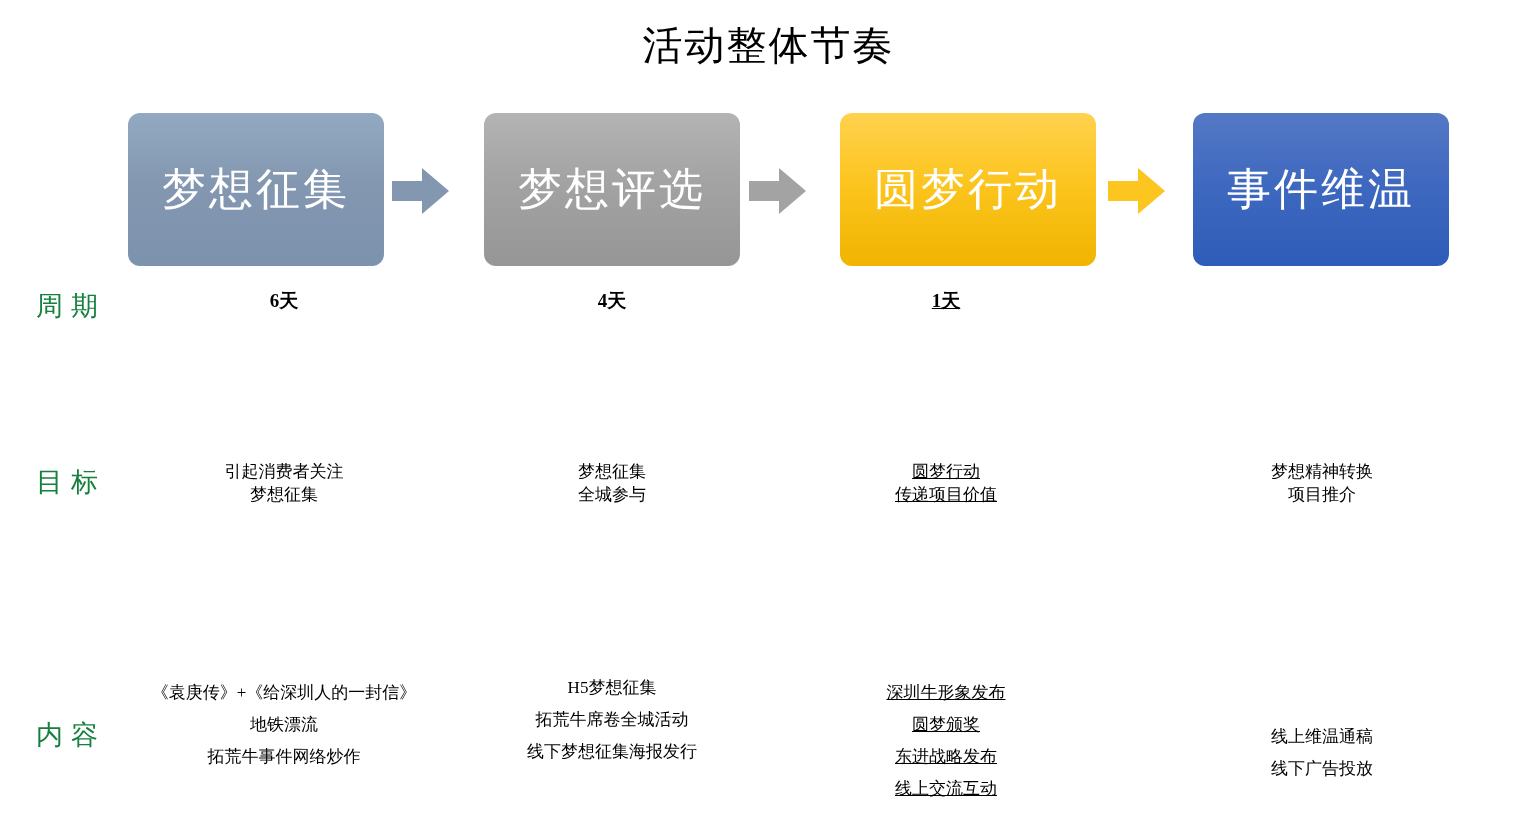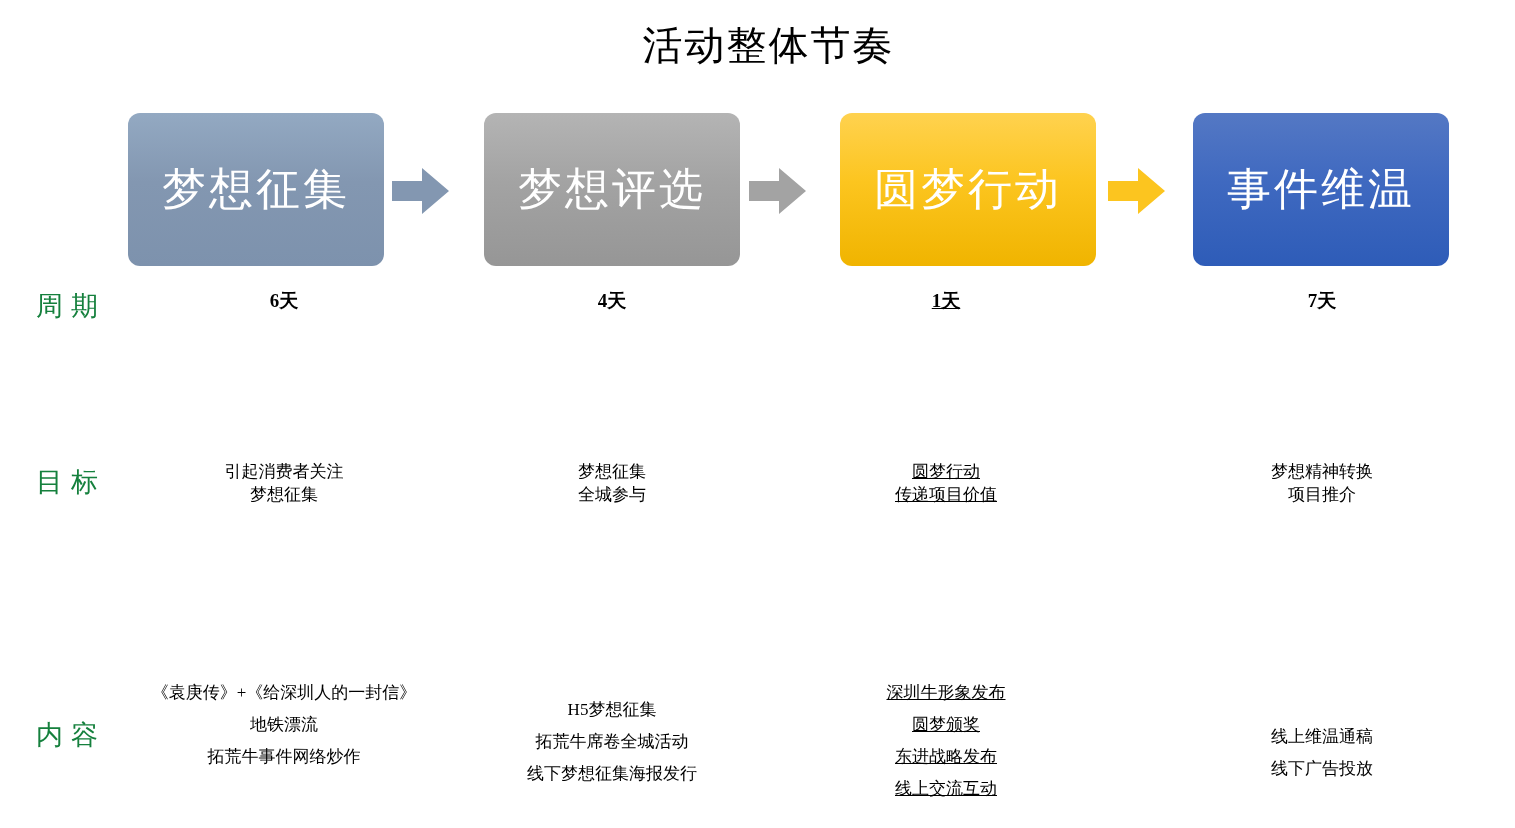--- a/index.html
+++ b/index.html
@@ -116,21 +116,21 @@
   #row-period .cell { top: 20px; font-size: 19px; font-weight: bold; line-height: 26px; }
 
   #row-goal { height: 110px; }
   #row-goal .row-label { top: 110px; }
   #row-goal .cell { top: 104px; line-height: 23px; }
 
   #row-content { height: 195px; }
   #row-content .row-label { top: 253px; }
   #row-content .cell { line-height: 32px; }
   #row-content .cell.c0 { top: 211px; }
-  #row-content .cell.c1 { top: 228px; text-align: center; }
+  #row-content .cell.c1 { top: 206px; text-align: center; }
   #row-content .cell.c2 { top: 211px; }
   #row-content .cell.c3 { top: 255px; }
 
   #row-platform { height: 160px; }
 </style>
 </head>
 <body>
 
 <div id="slide-title">活动整体节奏</div>
 
@@ -169,21 +169,20 @@
 
 </div>
 
 <div id="matrix">
 
   <div class="row" id="row-period">
     <div class="row-label">周期</div>
     <div class="cell c0">6天</div>
     <div class="cell c1">4天</div>
     <div class="cell c2">1天</div>
-    <div class="cell c3">7天</div>
   </div>
 
   <div class="row" id="row-goal">
     <div class="row-label">目标</div>
     <div class="cell c0">引起消费者关注
 梦想征集</div>
     <div class="cell c1">梦想征集
 全城参与</div>
     <div class="cell c2">圆梦行动
 传递项目价值</div>

